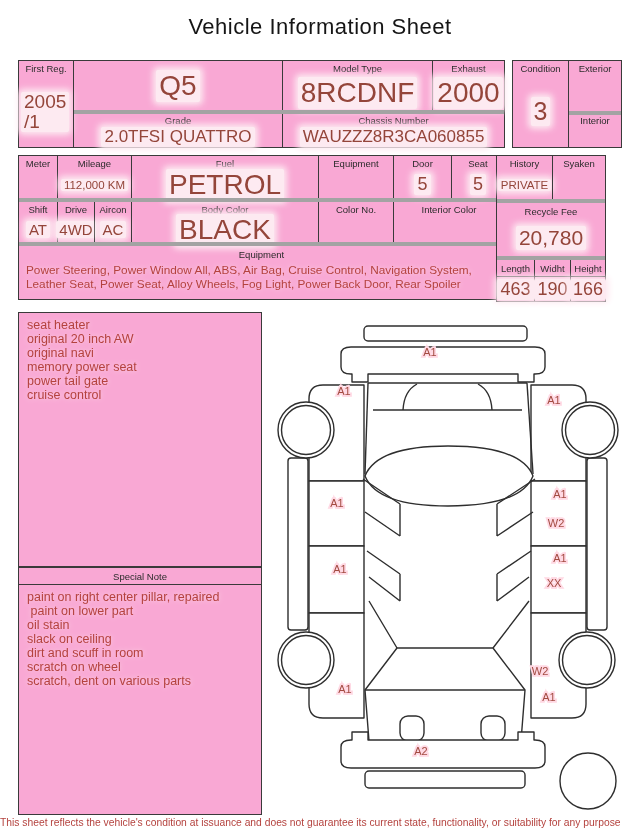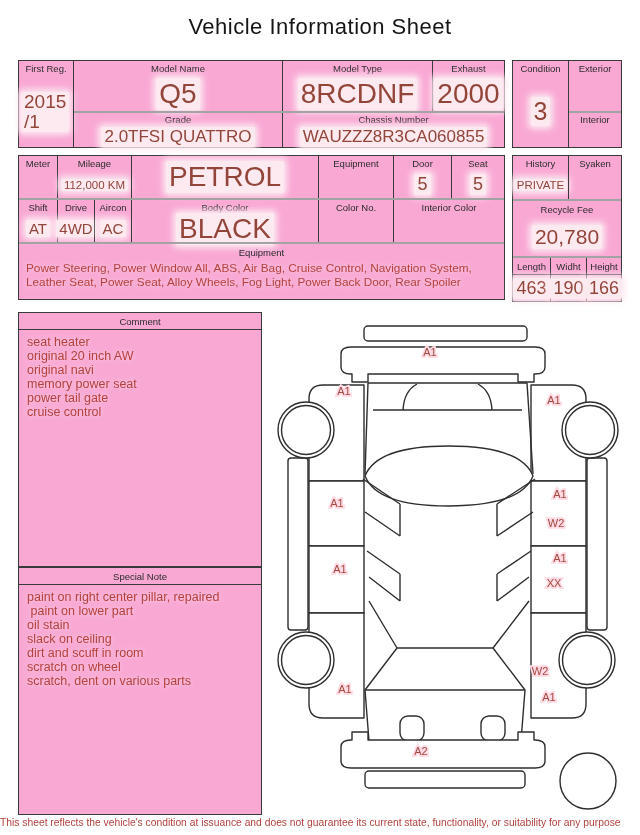--- a/index.html
+++ b/index.html
@@ -5,21 +5,21 @@
   html,body{margin:0;padding:0;background:#fff;}
   .page{position:relative;width:640px;height:835px;background:#ffffff;
         font-family:"Liberation Sans","DejaVu Sans",sans-serif;color:#222;overflow:hidden;}
   .title{position:absolute;left:0;top:14px;width:100%;text-align:center;
          font-size:22px;letter-spacing:.5px;color:#151515;}
   .box{position:absolute;border:1.4px solid #3a3a3a;box-sizing:border-box;display:flex;background:#f9a8d4;}
   .vbox{flex-direction:column;}
   .col{display:flex;flex-direction:column;box-sizing:border-box;}
   .row{display:flex;box-sizing:border-box;}
   .bl{border-left:1px solid #3a3a3a;}
-  .bt{border-top:2px solid #a3a3a3;}
+  .bt{border-top:4px solid #a3a3a3;}
   .bb{border-bottom:1px solid #3a3a3a;}
   .fcell{display:flex;flex-direction:column;box-sizing:border-box;min-width:0;}
   .ch{font-size:9.5px;color:#2b2b2b;text-align:center;display:flex;align-items:center;justify-content:center;
       box-sizing:border-box;flex:0 0 auto;}
   .cv{flex:1;display:flex;align-items:center;justify-content:center;color:#94453a;box-sizing:border-box;min-height:0;}
   .hl{background:#fdeaf1;box-shadow:0 0 6px 3px #fdeaf1;border-radius:2px;padding:0 3px;white-space:nowrap;}
   .fs20{font-size:28px;} .fs17{font-size:17px;} .fs24{font-size:25px;} .fs18{font-size:18px;}
   .fs15{font-size:15px;} .fs11{font-size:11.5px;} .fs21{font-size:21px;}
   .fr .cv{align-items:center;justify-content:flex-start;padding-left:2px;}
   .fr-lines{font-size:19px;line-height:20px;color:#94453a;}
@@ -38,29 +38,28 @@
 
 <div class="page">
 
   <div class="title">Vehicle Information Sheet</div>
 
   <div class="box" style="left:18px;top:60px;width:487px;height:88px">
     <div class="col fr" style="width:54px">
       <div class="ch" style="height:15px">First Reg.</div>
       <div class="cv">
         <div class="fr-lines hl">
-          <div>2015</div>
+          <div>2005</div>
           <div>/1</div>
         </div>
       </div>
     </div>
     <div class="col bl" style="flex:1">
       <div class="row" style="height:50px">
         <div class="fcell" style="width:208px">
-          <div class="ch" style="height:15px">Model Name</div>
           <div class="cv fs20">
               <span class="hl">Q5</span>
             </div>
         </div>
         <div class="fcell bl" style="width:150px">
           <div class="ch" style="height:15px">Model Type</div>
           <div class="cv fs20">
               <span class="hl">8RCDNF</span>
             </div>
         </div>
@@ -109,20 +108,21 @@
         <div class="ch" style="height:15px">Meter</div>
         <div class="cv"></div>
       </div>
       <div class="fcell bl" style="width:74px">
         <div class="ch" style="height:15px">Mileage</div>
         <div class="cv fs11">
             <span class="hl">112,000 KM</span>
           </div>
       </div>
       <div class="fcell bl" style="width:187px">
+        <div class="ch" style="height:15px">Fuel</div>
         <div class="cv fs20">
             <span class="hl">PETROL</span>
           </div>
       </div>
       <div class="fcell bl" style="width:75px">
         <div class="ch" style="height:15px">Equipment</div>
         <div class="cv"></div>
       </div>
       <div class="fcell bl" style="width:58px">
         <div class="ch" style="height:15px">Door</div>
@@ -170,21 +170,21 @@
         <div class="ch" style="height:15px">Interior Color</div>
         <div class="cv"></div>
       </div>
     </div>
     <div class="col bt" style="flex:1">
       <div class="ch" style="height:16px">Equipment</div>
       <div class="eqtext">Power Steering, Power Window  All, ABS, Air Bag, Cruise Control, Navigation System, Leather Seat, Power Seat, Alloy Wheels, Fog Light, Power Back Door, Rear Spoiler</div>
     </div>
   </div>
 
-  <div class="box vbox" style="left:512px;top:155px;width:110px;height:147px">
+  <div class="box vbox" style="left:496px;top:155px;width:110px;height:147px">
     <div class="row" style="height:43px">
       <div class="fcell" style="width:55px">
         <div class="ch" style="height:15px">History</div>
         <div class="cv fs11">
             <span class="hl">PRIVATE</span>
           </div>
       </div>
       <div class="fcell bl" style="flex:1">
         <div class="ch" style="height:15px">Syaken</div>
         <div class="cv"></div>
@@ -212,21 +212,20 @@
       <div class="fcell bl" style="flex:1">
         <div class="ch bb" style="height:17px">Height</div>
         <div class="cv fs18">
             <span class="hl">166</span>
           </div>
       </div>
     </div>
   </div>
 
   <div class="box vbox" style="left:18px;top:312px;width:244px;height:255px">
-    <div class="ch bb" style="height:17px">Comment</div>
     <div class="notes">
         <div class="note-line">seat heater</div>
         <div class="note-line">original 20 inch AW</div>
         <div class="note-line">original navi</div>
         <div class="note-line">memory power seat</div>
         <div class="note-line">power tail gate</div>
         <div class="note-line">cruise control</div>
       </div>
   </div>
 

